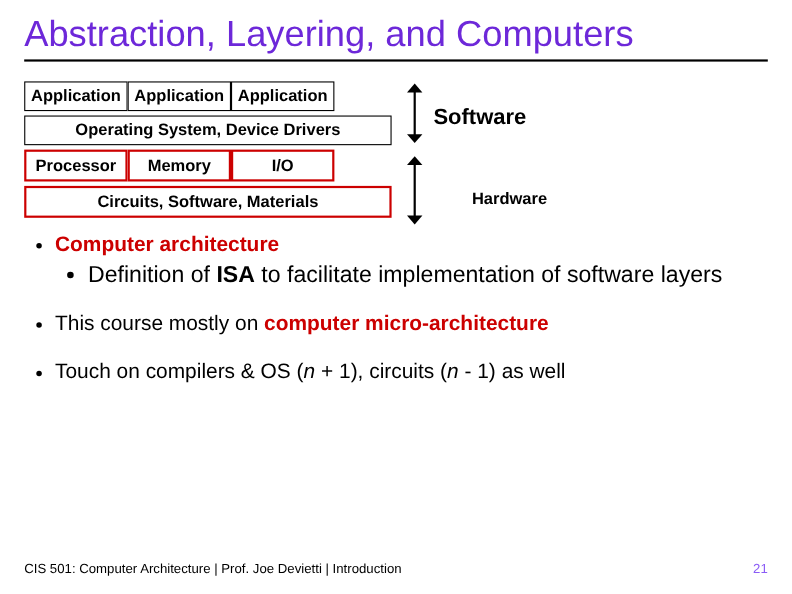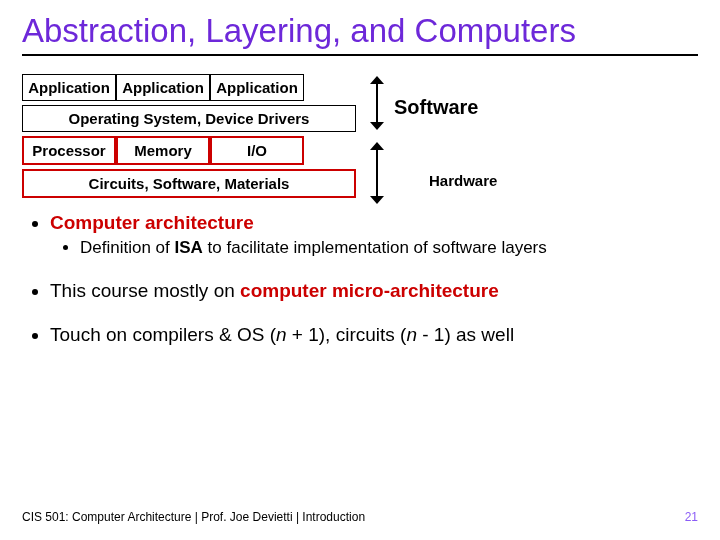--- a/index.html
+++ b/index.html
@@ -87,21 +87,21 @@
 
   ul.main {
     list-style: disc;
     padding-left: 28px;
     font-size: 19px;
   }
   ul.main > li { margin-bottom: 22px; }
   ul.sub {
     list-style: disc;
     padding-left: 30px;
-    font-size: 17px;
+    font-size: 21px;
     margin-top: 4px;
   }
   ul.sub > li { margin-bottom: 2px; }
   .bold-red { color: #cc0000; font-weight: bold; margin-top: 32px; }
   .bold-blk { font-weight: bold; }
   .ital { font-style: italic; }
 
   .footer {
     position: absolute;
     bottom: 16px;

